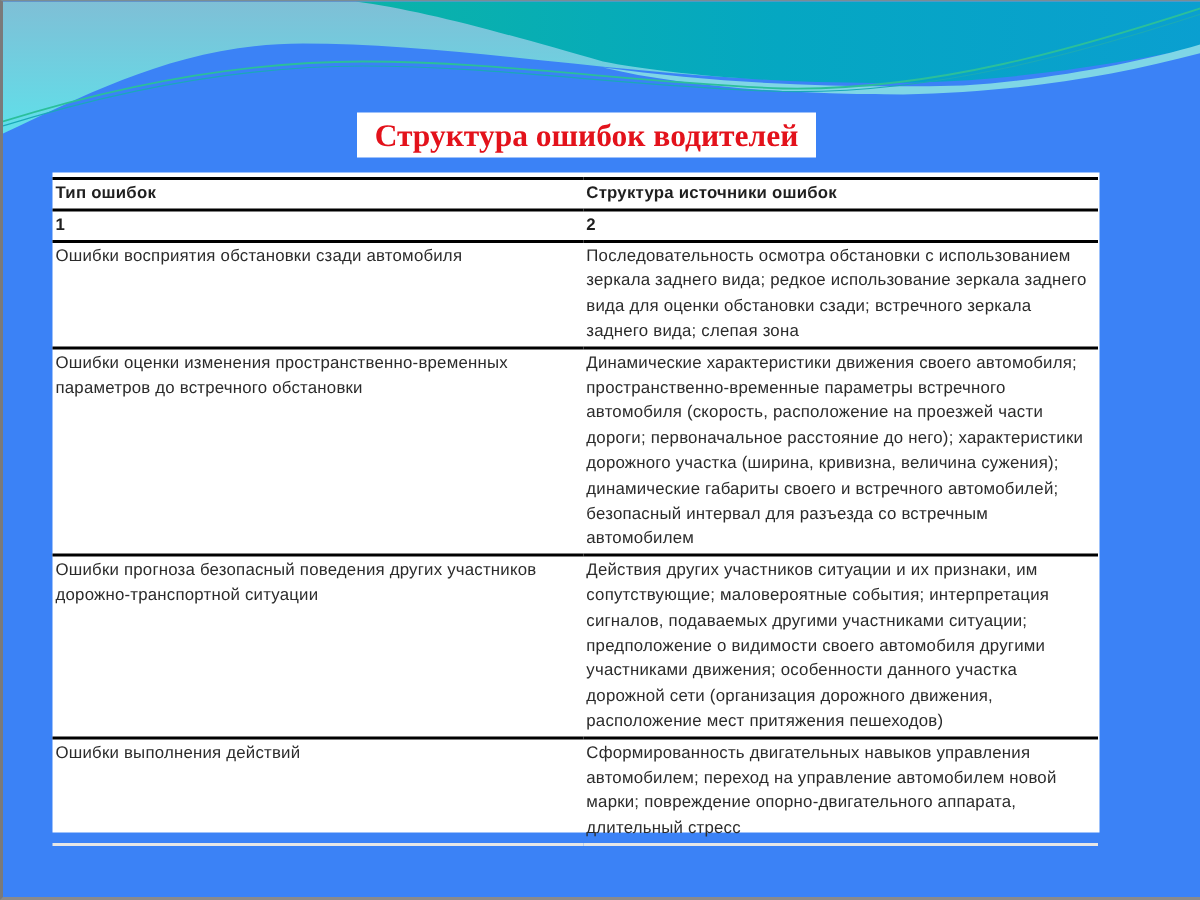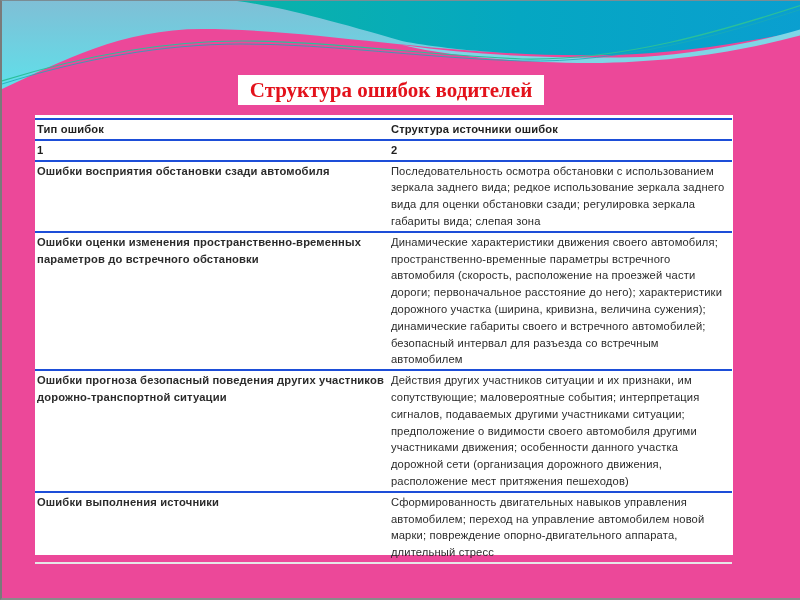--- a/index.html
+++ b/index.html
@@ -4,21 +4,21 @@
   <style>
     html, body { margin: 0; padding: 0; }
     body {
       width: 800px; height: 600px; overflow: hidden;
       background: #ffffff;
       font-family: "Liberation Sans", sans-serif;
       position: relative;
     }
     .slide {
       position: absolute; left: 0; top: 0; width: 800px; height: 600px;
-      background: #ec4899;
+      background: #3b82f6;
       box-sizing: border-box;
       border-left: 2px solid #7a7a7a;
       border-top: 1px solid #7a8c94;
       border-bottom: 2px solid #8a8a8a;
     }
     .wave { position: absolute; left: 0; top: 0; width: 800px; height: 100px; }
     .title {
       position: absolute; left: 236px; top: 74px; width: 306px; height: 30px;
       background: #ffffff;
       font-family: "Liberation Serif", serif;
@@ -29,25 +29,25 @@
       position: absolute; left: 33px; top: 114px; width: 698px; height: 440px;
       background: #ffffff;
     }
     table {
       position: absolute; left: 33px; top: 117px;
       width: 697px; border-collapse: collapse;
       font-size: 11.2px; color: #2b2b2b; letter-spacing: 0.15px;
     }
     td {
       vertical-align: top; padding: 1px 2px 1px 2px; line-height: 16.8px;
-      border-top: 2px solid #1d4ed8;
+      border-top: 2px solid #000000;
       margin-top: 36px;
     }
     tr.last td { border-bottom: 2px solid #e6e6e6; }
-    td.c1 { width: 352px; font-weight: bold; }
+    td.c1 { width: 352px; }
     td.c2 { width: 341px; }
     tr.head td { font-weight: bold; color: #1f1f1f; }
   </style>
 </head>
 <body>
 
 <div class="slide">
   <svg class="wave" viewBox="0 0 800 100" preserveAspectRatio="none">
     <defs>
       <linearGradient id="gLeft" x1="0" y1="0" x2="0" y2="1">
@@ -76,29 +76,29 @@
         <tr class="head">
       <td class="c1">Тип ошибок</td>
       <td class="c2">Структура источники ошибок</td>
     </tr>
     <tr class="head">
       <td class="c1">1</td>
       <td class="c2">2</td>
     </tr>
     <tr>
       <td class="c1">Ошибки восприятия обстановки сзади автомобиля</td>
-      <td class="c2">Последовательность осмотра обстановки с использованием зеркала заднего вида; редкое использование зеркала заднего вида для оценки обстановки сзади; регулировка зеркала габариты вида; слепая зона</td>
+      <td class="c2">Последовательность осмотра обстановки с использованием зеркала заднего вида; редкое использование зеркала заднего вида для оценки обстановки сзади; встречного зеркала заднего вида; слепая зона</td>
     </tr>
     <tr>
       <td class="c1">Ошибки оценки изменения пространственно-временных параметров до встречного обстановки</td>
       <td class="c2">Динамические характеристики движения своего автомобиля; пространственно-временные параметры встречного автомобиля (скорость, расположение на проезжей части дороги; первоначальное расстояние до него); характеристики дорожного участка (ширина, кривизна, величина сужения); динамические габариты своего и встречного автомобилей; безопасный интервал для разъезда со встречным автомобилем</td>
     </tr>
     <tr>
       <td class="c1">Ошибки прогноза безопасный поведения других участников дорожно-транспортной ситуации</td>
       <td class="c2">Действия других участников ситуации и их признаки, им сопутствующие; маловероятные события; интерпретация сигналов, подаваемых другими участниками ситуации; предположение о видимости своего автомобиля другими участниками движения; особенности данного участка дорожной сети (организация дорожного движения, расположение мест притяжения пешеходов)</td>
     </tr>
     <tr class="last">
-      <td class="c1">Ошибки выполнения источники</td>
+      <td class="c1">Ошибки выполнения действий</td>
       <td class="c2">Сформированность двигательных навыков управления автомобилем; переход на управление автомобилем новой марки; повреждение опорно-двигательного аппарата, длительный стресс</td>
     </tr>
   </tbody>
     </table>
 </div>
 
 </body></html>

